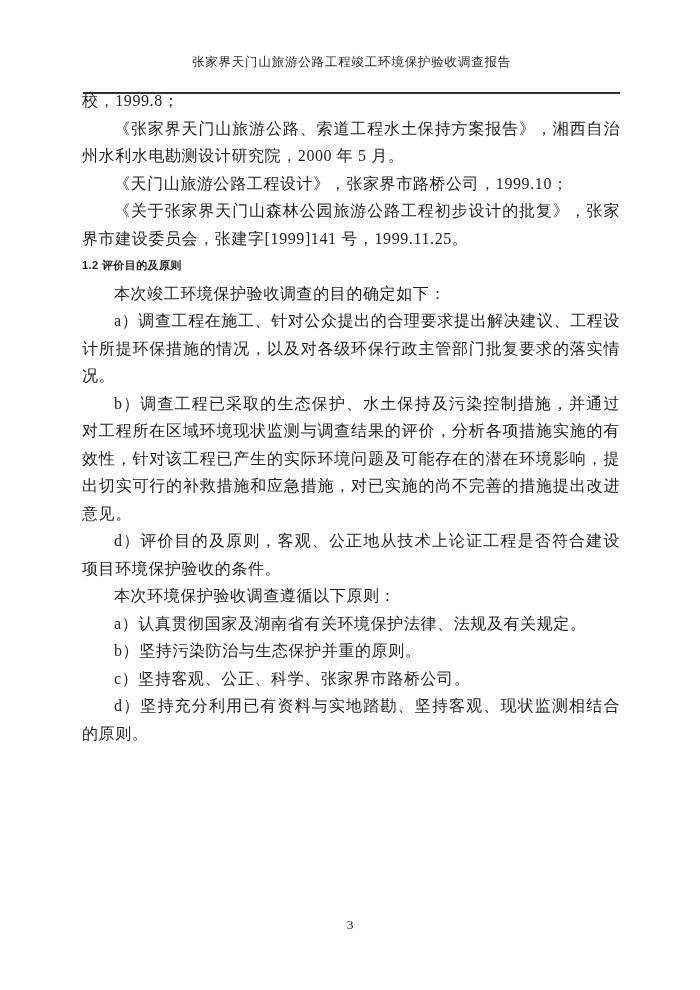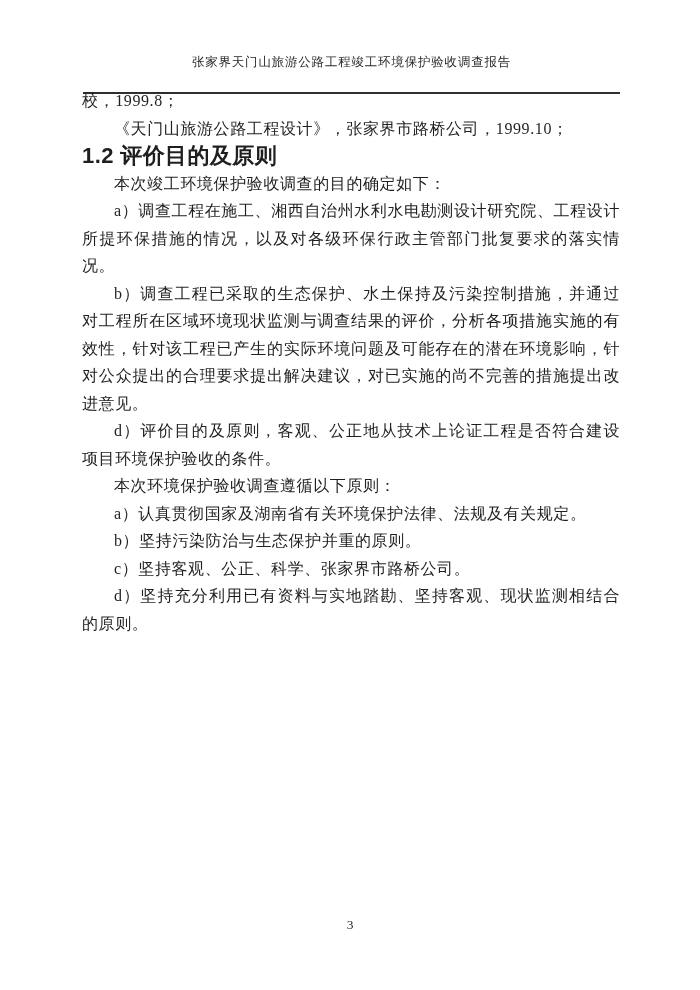--- a/index.html
+++ b/index.html
@@ -45,21 +45,21 @@
   }
   .para {
     text-indent: 2em;
   }
   .continuation {
     text-indent: 0;
   }
   .content h2.heading {
     font-family: "Liberation Sans", "DejaVu Sans", sans-serif;
     font-weight: 700;
-    font-size: 22px;
+    font-size: 11px;
     line-height: 27.5px;
     letter-spacing: 0.4px;
     text-indent: 0;
   }
   .footer {
     position: absolute;
     top: 917px;
     left: 0;
     width: 700px;
     text-align: center;
@@ -70,25 +70,27 @@
 </head>
 <body>
 
 <div class="page">
   <div class="header">
     <span>张家界天门山旅游公路工程竣工环境保护验收调查报告</span>
   </div>
 
   <div class="content" id="content">
       <p class="continuation">校，1999.8；</p>
+      <p class="para">《张家界天门山旅游公路、索道工程水土保持方案报告》，湘西自治州水利水电勘测设计研究院，2000 年 5 月。</p>
       <p class="para">《天门山旅游公路工程设计》，张家界市路桥公司，1999.10；</p>
+      <p class="para">《关于张家界天门山森林公园旅游公路工程初步设计的批复》，张家界市建设委员会，张建字[1999]141 号，1999.11.25。</p>
       <h2 class="heading">1.2 评价目的及原则</h2>
       <p class="para">本次竣工环境保护验收调查的目的确定如下：</p>
-      <p class="para">a）调查工程在施工、湘西自治州水利水电勘测设计研究院、工程设计所提环保措施的情况，以及对各级环保行政主管部门批复要求的落实情况。</p>
-      <p class="para">b）调查工程已采取的生态保护、水土保持及污染控制措施，并通过对工程所在区域环境现状监测与调查结果的评价，分析各项措施实施的有效性，针对该工程已产生的实际环境问题及可能存在的潜在环境影响，针对公众提出的合理要求提出解决建议，对已实施的尚不完善的措施提出改进意见。</p>
+      <p class="para">a）调查工程在施工、针对公众提出的合理要求提出解决建议、工程设计所提环保措施的情况，以及对各级环保行政主管部门批复要求的落实情况。</p>
+      <p class="para">b）调查工程已采取的生态保护、水土保持及污染控制措施，并通过对工程所在区域环境现状监测与调查结果的评价，分析各项措施实施的有效性，针对该工程已产生的实际环境问题及可能存在的潜在环境影响，提出切实可行的补救措施和应急措施，对已实施的尚不完善的措施提出改进意见。</p>
       <p class="para">d）评价目的及原则，客观、公正地从技术上论证工程是否符合建设项目环境保护验收的条件。</p>
       <p class="para">本次环境保护验收调查遵循以下原则：</p>
       <p class="para">a）认真贯彻国家及湖南省有关环境保护法律、法规及有关规定。</p>
       <p class="para">b）坚持污染防治与生态保护并重的原则。</p>
       <p class="para">c）坚持客观、公正、科学、张家界市路桥公司。</p>
       <p class="para">d）坚持充分利用已有资料与实地踏勘、坚持客观、现状监测相结合的原则。</p>
     </div>
 
   <div class="footer">
     <span>3</span>

